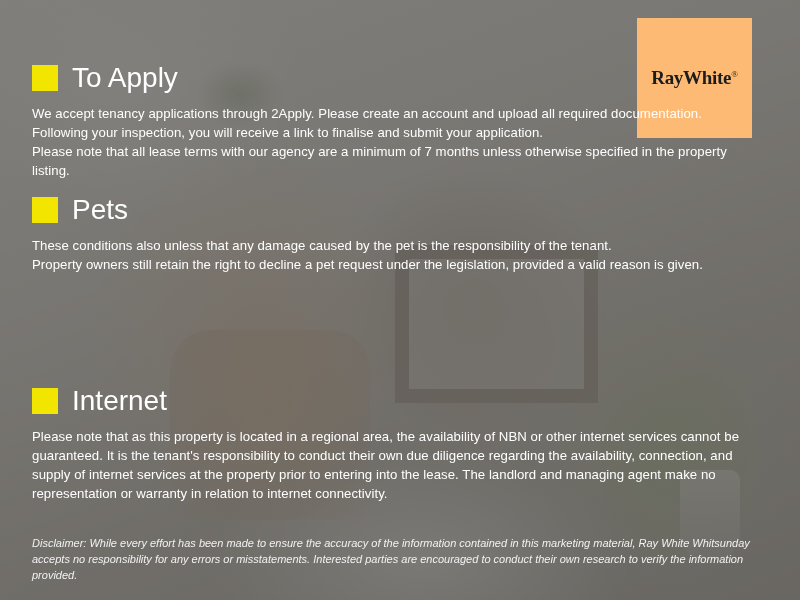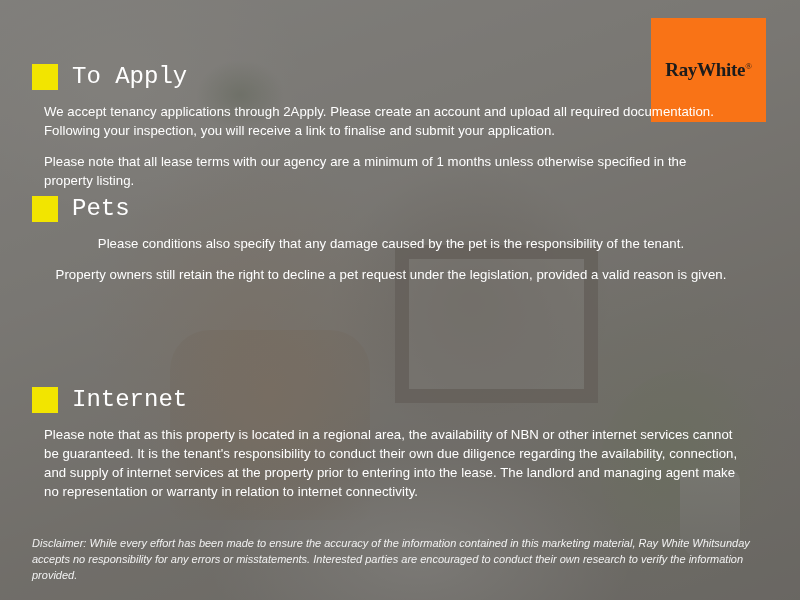--- a/index.html
+++ b/index.html
@@ -90,25 +90,25 @@
 
   .content {
     position: absolute;
     inset: 0;
     color: #ffffff;
   }
 
   
   .logo {
     position: absolute;
-    right: 34px;
+    right: 48px;
     top: 18px;
     width: 115px;
-    height: 104px;
-    background: #f97316;
+    height: 120px;
+    background: #fdba74;
     display: flex;
     align-items: center;
     justify-content: center;
   }
   .logo-text {
     font-family: "Liberation Serif", serif;
     font-weight: bold;
     font-size: 19px;
     color: #1c1c1c;
     letter-spacing: -0.3px;
@@ -119,48 +119,48 @@
     vertical-align: super;
     font-weight: normal;
   }
 
   .section {
     position: absolute;
     left: 32px;
     width: 718px;
   }
   .section-1 { top: 64px; }
-  .section-2 { top: 196px; text-align: center; }
+  .section-2 { top: 196px; }
   .section-3 { top: 387px; }
 
   .heading {
     display: flex;
     align-items: center;
     gap: 14px;
     margin: 0 0 12px 0;
   }
   .heading-square {
     width: 26px;
     height: 26px;
     background: #f2e500;
     flex: 0 0 auto;
   }
   .heading-text {
-    font-family: Liberation Mono, monospace;
-    font-size: 24px;
+    font-family: Liberation Sans, sans-serif;
+    font-size: 28px;
     font-weight: normal;
     color: #ffffff;
     line-height: 1;
   }
 
   .para {
     font-size: 13.2px;
     line-height: 1.45;
     color: #ffffff;
-    margin: 12px;
+    margin: 0;
     letter-spacing: 0.05px;
   }
   .para + .para { margin-top: 0px; }
 
   .disclaimer {
     position: absolute;
     left: 32px;
     top: 536px;
     width: 748px;
     font-size: 11px;
@@ -189,29 +189,29 @@
     <div class="logo">
       <span class="logo-text"><span>RayWhite</span><span class="reg">®</span></span>
     </div>
 
     <div class="section section-1">
       <div class="heading">
         <span class="heading-square"></span>
         <span class="heading-text">To Apply</span>
       </div>
       <p class="para">We accept tenancy applications through 2Apply. Please create an account and upload all required documentation. Following your inspection, you will receive a link to finalise and submit your application.</p>
-      <p class="para">Please note that all lease terms with our agency are a minimum of 1 months unless otherwise specified in the property listing.</p>
+      <p class="para">Please note that all lease terms with our agency are a minimum of 7 months unless otherwise specified in the property listing.</p>
     </div>
 
     <div class="section section-2">
       <div class="heading">
         <span class="heading-square"></span>
         <span class="heading-text">Pets</span>
       </div>
-      <p class="para">Please conditions also specify that any damage caused by the pet is the responsibility of the tenant.</p>
+      <p class="para">These conditions also unless that any damage caused by the pet is the responsibility of the tenant.</p>
       <p class="para">Property owners still retain the right to decline a pet request under the legislation, provided a valid reason is given.</p>
     </div>
 
     <div class="section section-3">
       <div class="heading">
         <span class="heading-square"></span>
         <span class="heading-text">Internet</span>
       </div>
       <p class="para">Please note that as this property is located in a regional area, the availability of NBN or other internet services cannot be guaranteed. It is the tenant's responsibility to conduct their own due diligence regarding the availability, connection, and supply of internet services at the property prior to entering into the lease. The landlord and managing agent make no representation or warranty in relation to internet connectivity.</p>
     </div>

